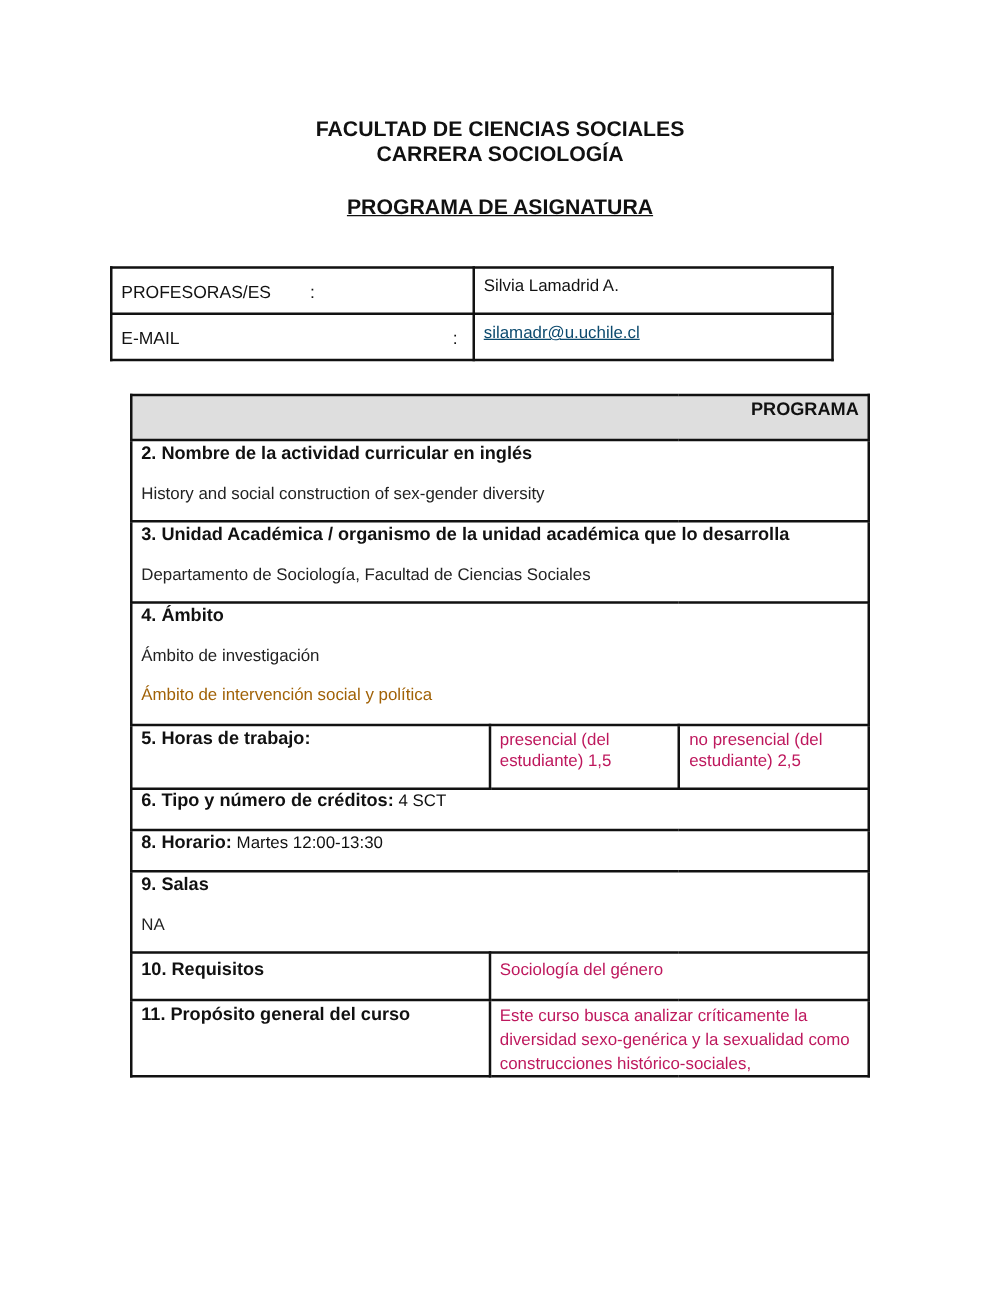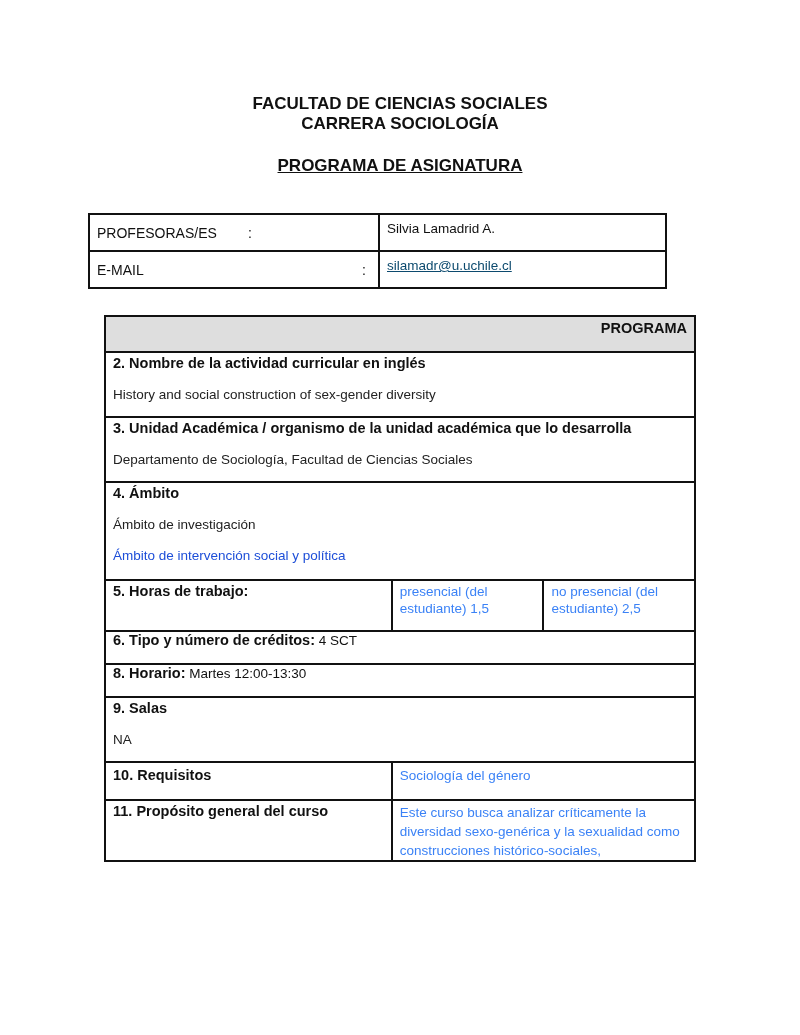--- a/index.html
+++ b/index.html
@@ -23,22 +23,22 @@
 
   .prog { position: absolute; left: 104px; top: 315px; width: 592px;
           border-collapse: collapse; }
   .prog td { border: 2px solid #111; padding: 0 7px; vertical-align: top;
              font-size: 13.5px; line-height: 17px; }
   .prog .hdr td { background: #dedede; text-align: right; font-weight: bold;
                   font-size: 14.5px; height: 31px; padding-top: 3px; }
   .h { font-weight: bold; font-size: 14.5px; display: block; padding-top: 2px; }
   .hi { font-weight: bold; font-size: 14.5px; }
   .p { display: block; margin-top: 14px; color: #222; }
-  .p2 { display: block; margin-top: 14px; color: #1d4ed8; }
-  .sm { color: #3b82f6; }
+  .p2 { display: block; margin-top: 14px; color: #a16207; }
+  .sm { color: #be185d; }
 </style>
 </head>
 <body>
 
 <div class="title t1">FACULTAD DE CIENCIAS SOCIALES</div>
 <div class="title t2">CARRERA SOCIOLOGÍA</div>
 <div class="title t3">PROGRAMA DE ASIGNATURA</div>
 
 <table class="info">
   <tbody>

